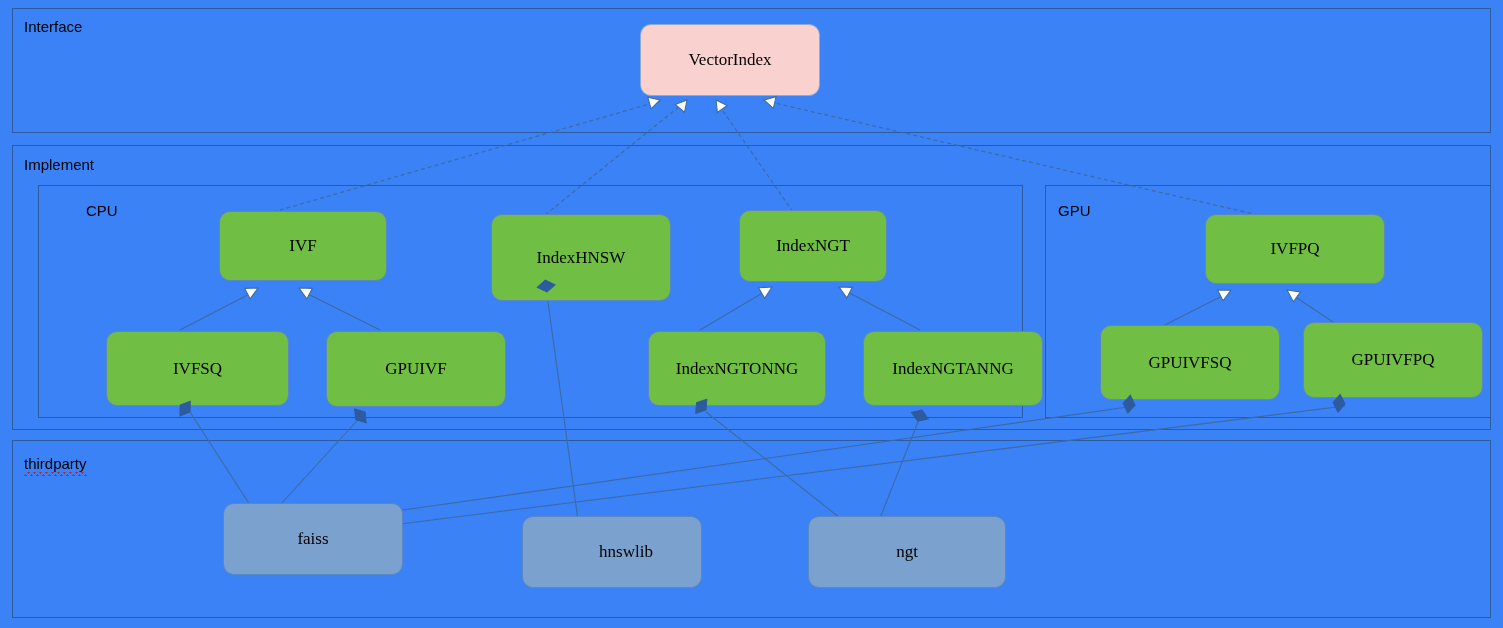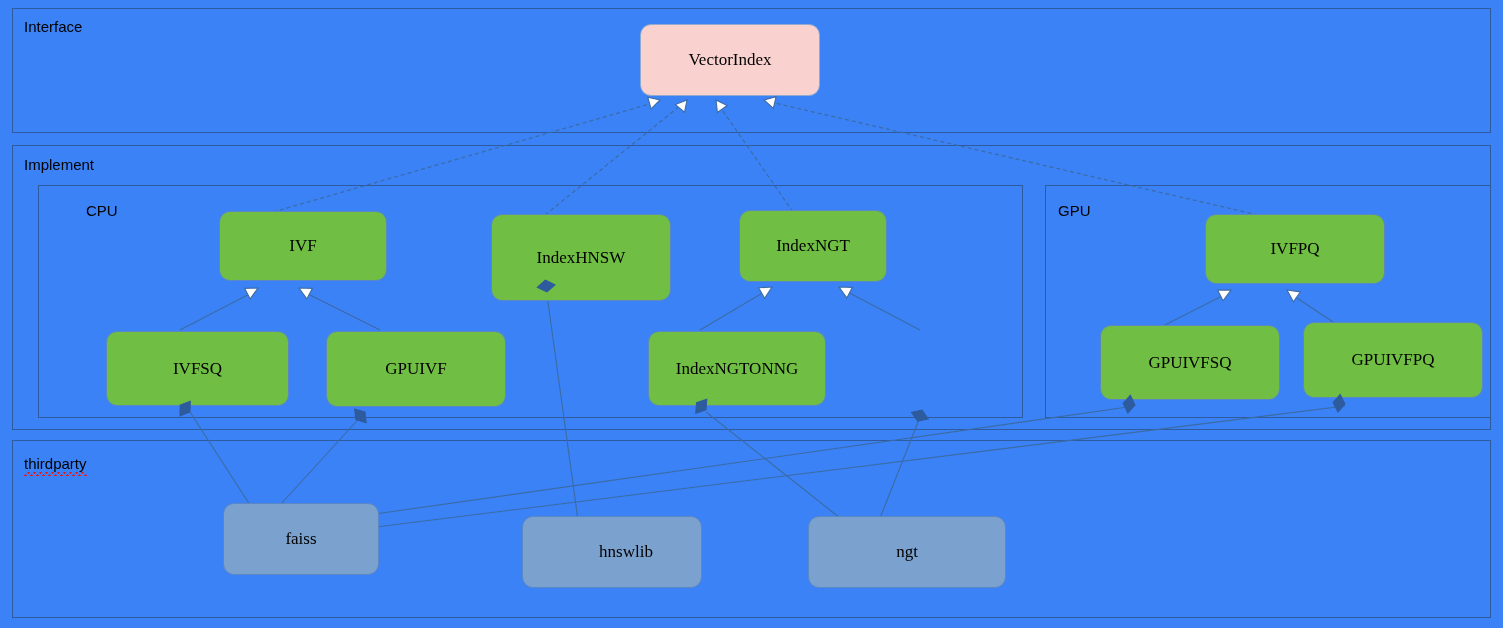--- a/index.html
+++ b/index.html
@@ -153,26 +153,27 @@
   </svg>
 
   <div class="node iface" style="left:604px; top:24px; width:180px; height:72px;">VectorIndex</div>
 
   <div class="node impl" style="left:183px; top:211px; width:168px; height:70px;">IVF</div>
   <div class="node impl" style="left:70px; top:331px; width:183px; height:75px;">IVFSQ</div>
   <div class="node impl" style="left:290px; top:331px; width:180px; height:76px;">GPUIVF</div>
   <div class="node impl" style="left:455px; top:214px; width:180px; height:87px;">IndexHNSW</div>
   <div class="node impl" style="left:703px; top:210px; width:148px; height:72px;">IndexNGT</div>
   <div class="node impl" style="left:612px; top:331px; width:178px; height:75px;">IndexNGTONNG</div>
+  <div class="node impl" style="left:827px; top:331px; width:180px; height:75px;">IndexNGTANNG</div>
 
   <div class="node impl" style="left:1169px; top:214px; width:180px; height:70px;">IVFPQ</div>
   <div class="node impl" style="left:1064px; top:325px; width:180px; height:75px;">GPUIVFSQ</div>
   <div class="node impl" style="left:1267px; top:322px; width:180px; height:76px;">GPUIVFPQ</div>
 
-  <div class="node thirdp" style="left:187px; top:503px; width:156px; height:72px;">faiss</div>
+  <div class="node thirdp" style="left:187px; top:503px; width:180px; height:72px;">faiss</div>
   <div class="node thirdp" style="left:486px; top:516px; width:180px; height:72px;padding-left:28px;">hnswlib</div>
   <div class="node thirdp" style="left:772px; top:516px; width:198px; height:72px;">ngt</div>
 
   <svg id="edges-over" viewBox="0 0 1503 628" xmlns="http://www.w3.org/2000/svg">
 
     <g transform="translate(660,100) rotate(-16)">
       <polygon class="tri-hollow" points="0,0 -11,6 -11,-6"></polygon>
     </g>
     <g transform="translate(687,100) rotate(-50)">
       <polygon class="tri-hollow" points="0,0 -11,6 -11,-6"></polygon>

